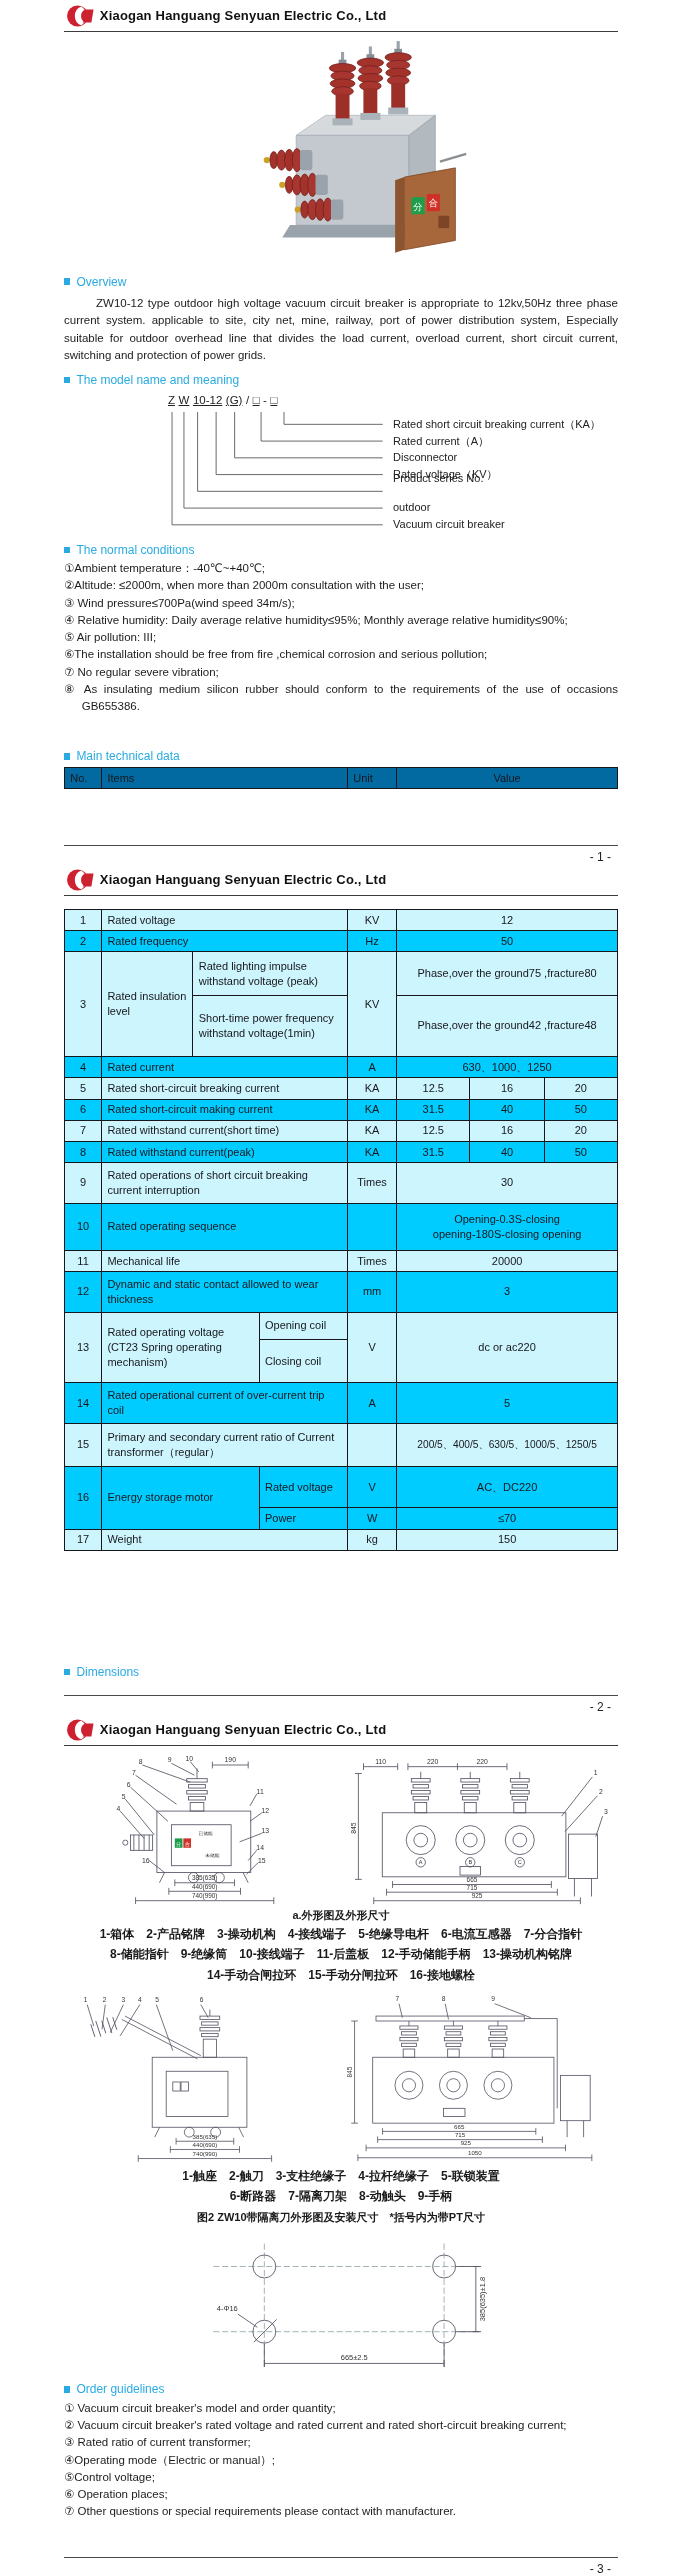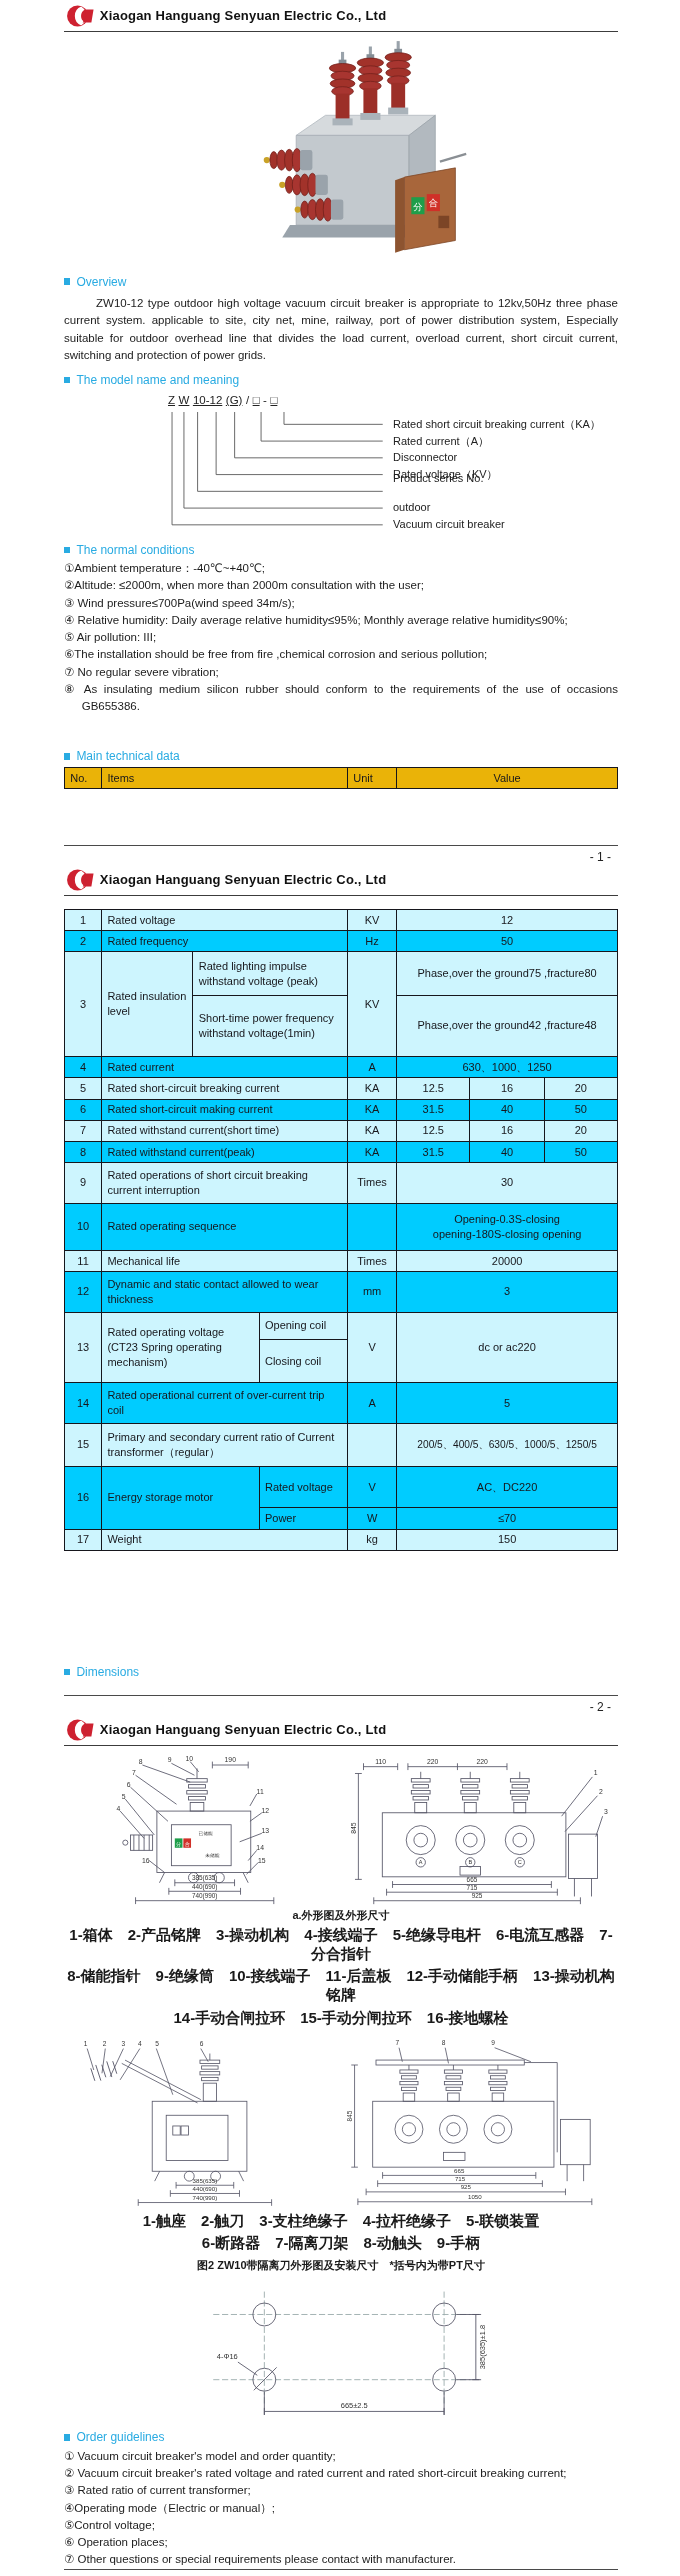--- a/index.html
+++ b/index.html
@@ -16,27 +16,27 @@
   .photo-wrap{display:flex;justify-content:center;margin:5.3px 0 0 0;}
   .model{position:relative;height:140px;margin:3.5px 0 0 0;}
   .mcode{position:absolute;left:104px;top:0;font-size:11.5px;color:#222;display:flex;gap:3.5px;}
   .mcode .u{text-decoration:underline;}
   .mlines{position:absolute;left:104px;top:17.7px;}
   .mlabel{position:absolute;left:329px;font-size:11px;color:#222;white-space:nowrap;}
   table.tech{border-collapse:collapse;border:1.8px solid #16161c;margin:0 auto;table-layout:fixed;width:554px;}
   table.tech td,table.tech th{border:0.9px solid #16161c;padding:2.7px 5.3px;font-size:11px;font-weight:normal;color:#17171c;line-height:1.35;overflow:hidden;}
   .lt td{background:#cdf5fe;}
   .dk td{background:#00ccff;}
-  th{background:#eab308;}
+  th{background:#0369a1;}
   .l{text-align:left;}.c{text-align:center;}
   .flexfill{flex:1;}
   .pagefoot{border-top:1.8px solid #4a4a4a;text-align:right;font-size:12px;color:#222;padding:4.4px 7px 0 0;}
   .figrow{display:flex;justify-content:center;align-items:flex-end;gap:23px;margin-top:7px;}
   .cap{text-align:center;font-weight:bold;font-size:11px;color:#1a1a1a;margin:2.7px 0 0.9px 0;}
-  .parts{text-align:center;font-weight:bold;font-size:15px;color:#1a1a1a;margin:1.8px 0;}
+  .parts{text-align:center;font-weight:bold;font-size:12px;color:#1a1a1a;margin:1.8px 0;}
   svg text{font-family:"Liberation Sans","DejaVu Sans",sans-serif;}
 </style>
 </head>
 <body>
 
 <section class="page p1">
   <header class="hdr">
     <svg width="29" height="26" viewBox="0 0 40 34">
       <circle cx="16" cy="17" r="14.5" fill="#ce2130"></circle>
       <path d="M21 4 a14 14 0 0 0 0 26 l5 -4.5 a9.5 9.5 0 0 1 0 -17 Z" fill="#ffffff"></path>

